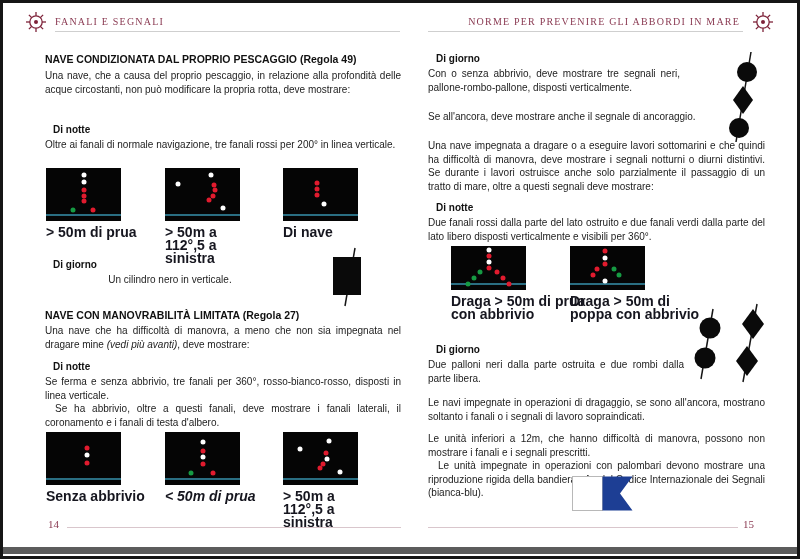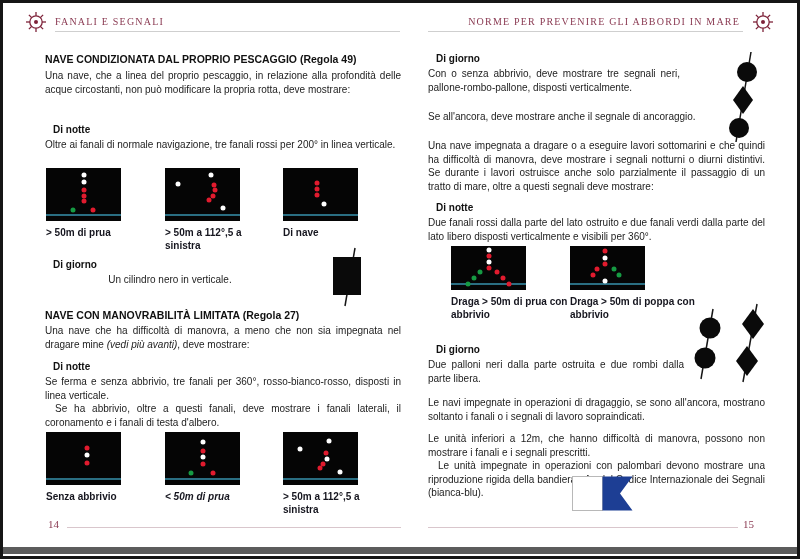--- a/index.html
+++ b/index.html
@@ -20,21 +20,21 @@
   .body p{margin:0;}
   .body p.indent{text-indent:10px;}
   .ital{font-style:italic;}
   .figure{width:110px;}
   .sigbox{position:relative;width:75px;height:53px;background:#050505;overflow:hidden;}
   .sigbox.short{height:44px;}
   .sigbox .horizon{position:absolute;left:0;right:0;bottom:5px;height:2px;
         background:var(--horizon);}
   .dot{position:absolute;width:5px;height:5px;border-radius:50%;
         transform:translate(-50%,-50%);}
-  .caption{margin-top:5px;font-size:10px;font-weight:bold;color:var(--cap);line-height:13px;}
+  .caption{margin-top:5px;font-size:14px;font-weight:bold;color:var(--cap);line-height:13px;}
   .pagenum{font-family:"Liberation Serif",serif;font-size:11px;color:var(--accent);}
   .foot-rule{height:1px;background:#d9c6cc;}
   .bottomband{position:absolute;left:0;right:0;bottom:2px;height:7px;background:#5c5c5c;}
   svg{display:block;}
 </style>
 </head>
 <body>
 
 <div id="page">
 
@@ -62,21 +62,21 @@
           <line x1="1" y1="11" x2="21" y2="11"></line>
         <line x1="3.9" y1="3.9" x2="18.1" y2="18.1"></line>
           <line x1="3.9" y1="18.1" x2="18.1" y2="3.9"></line>
         <circle cx="11" cy="11" r="6.2" fill="#fff"></circle>
         <circle cx="11" cy="11" r="2" fill="var(--wheel)" stroke="none"></circle>
       </g>
     </svg>
   </span>
 
   <div class="abs heading" style="left:42px;top:50px;width:356px;">NAVE CONDIZIONATA DAL PROPRIO PESCAGGIO (Regola 49)</div>
-  <div class="abs body" style="left:42px;top:66px;width:356px;">Una nave, che a linea del proprio pescaggio, in relazione alla profondità delle acque circostanti, non può modificare la propria rotta, deve mostrare:</div>
+  <div class="abs body" style="left:42px;top:66px;width:356px;">Una nave, che a causa del proprio pescaggio, in relazione alla profondità delle acque circostanti, non può modificare la propria rotta, deve mostrare:</div>
   <div class="abs label" style="left:42px;top:121px;">Di notte</div>
   <div class="abs body" style="left:42px;top:135px;width:356px;">Oltre ai fanali di normale navigazione, tre fanali rossi per 200° in linea verticale.</div>
 
   <div class="abs figure" style="left:43px;top:165px;">
     <div class="sigbox">
         <span class="horizon"></span>
         <span class="dot" style="left: 50%; top: 13%; background: rgb(255, 255, 255);"></span>
         <span class="dot" style="left: 50%; top: 27%; background: rgb(255, 255, 255);"></span>
         <span class="dot" style="left: 50%; top: 41%; background: rgb(225, 27, 46);"></span>
         <span class="dot" style="left: 50%; top: 52%; background: rgb(225, 27, 46);"></span>

